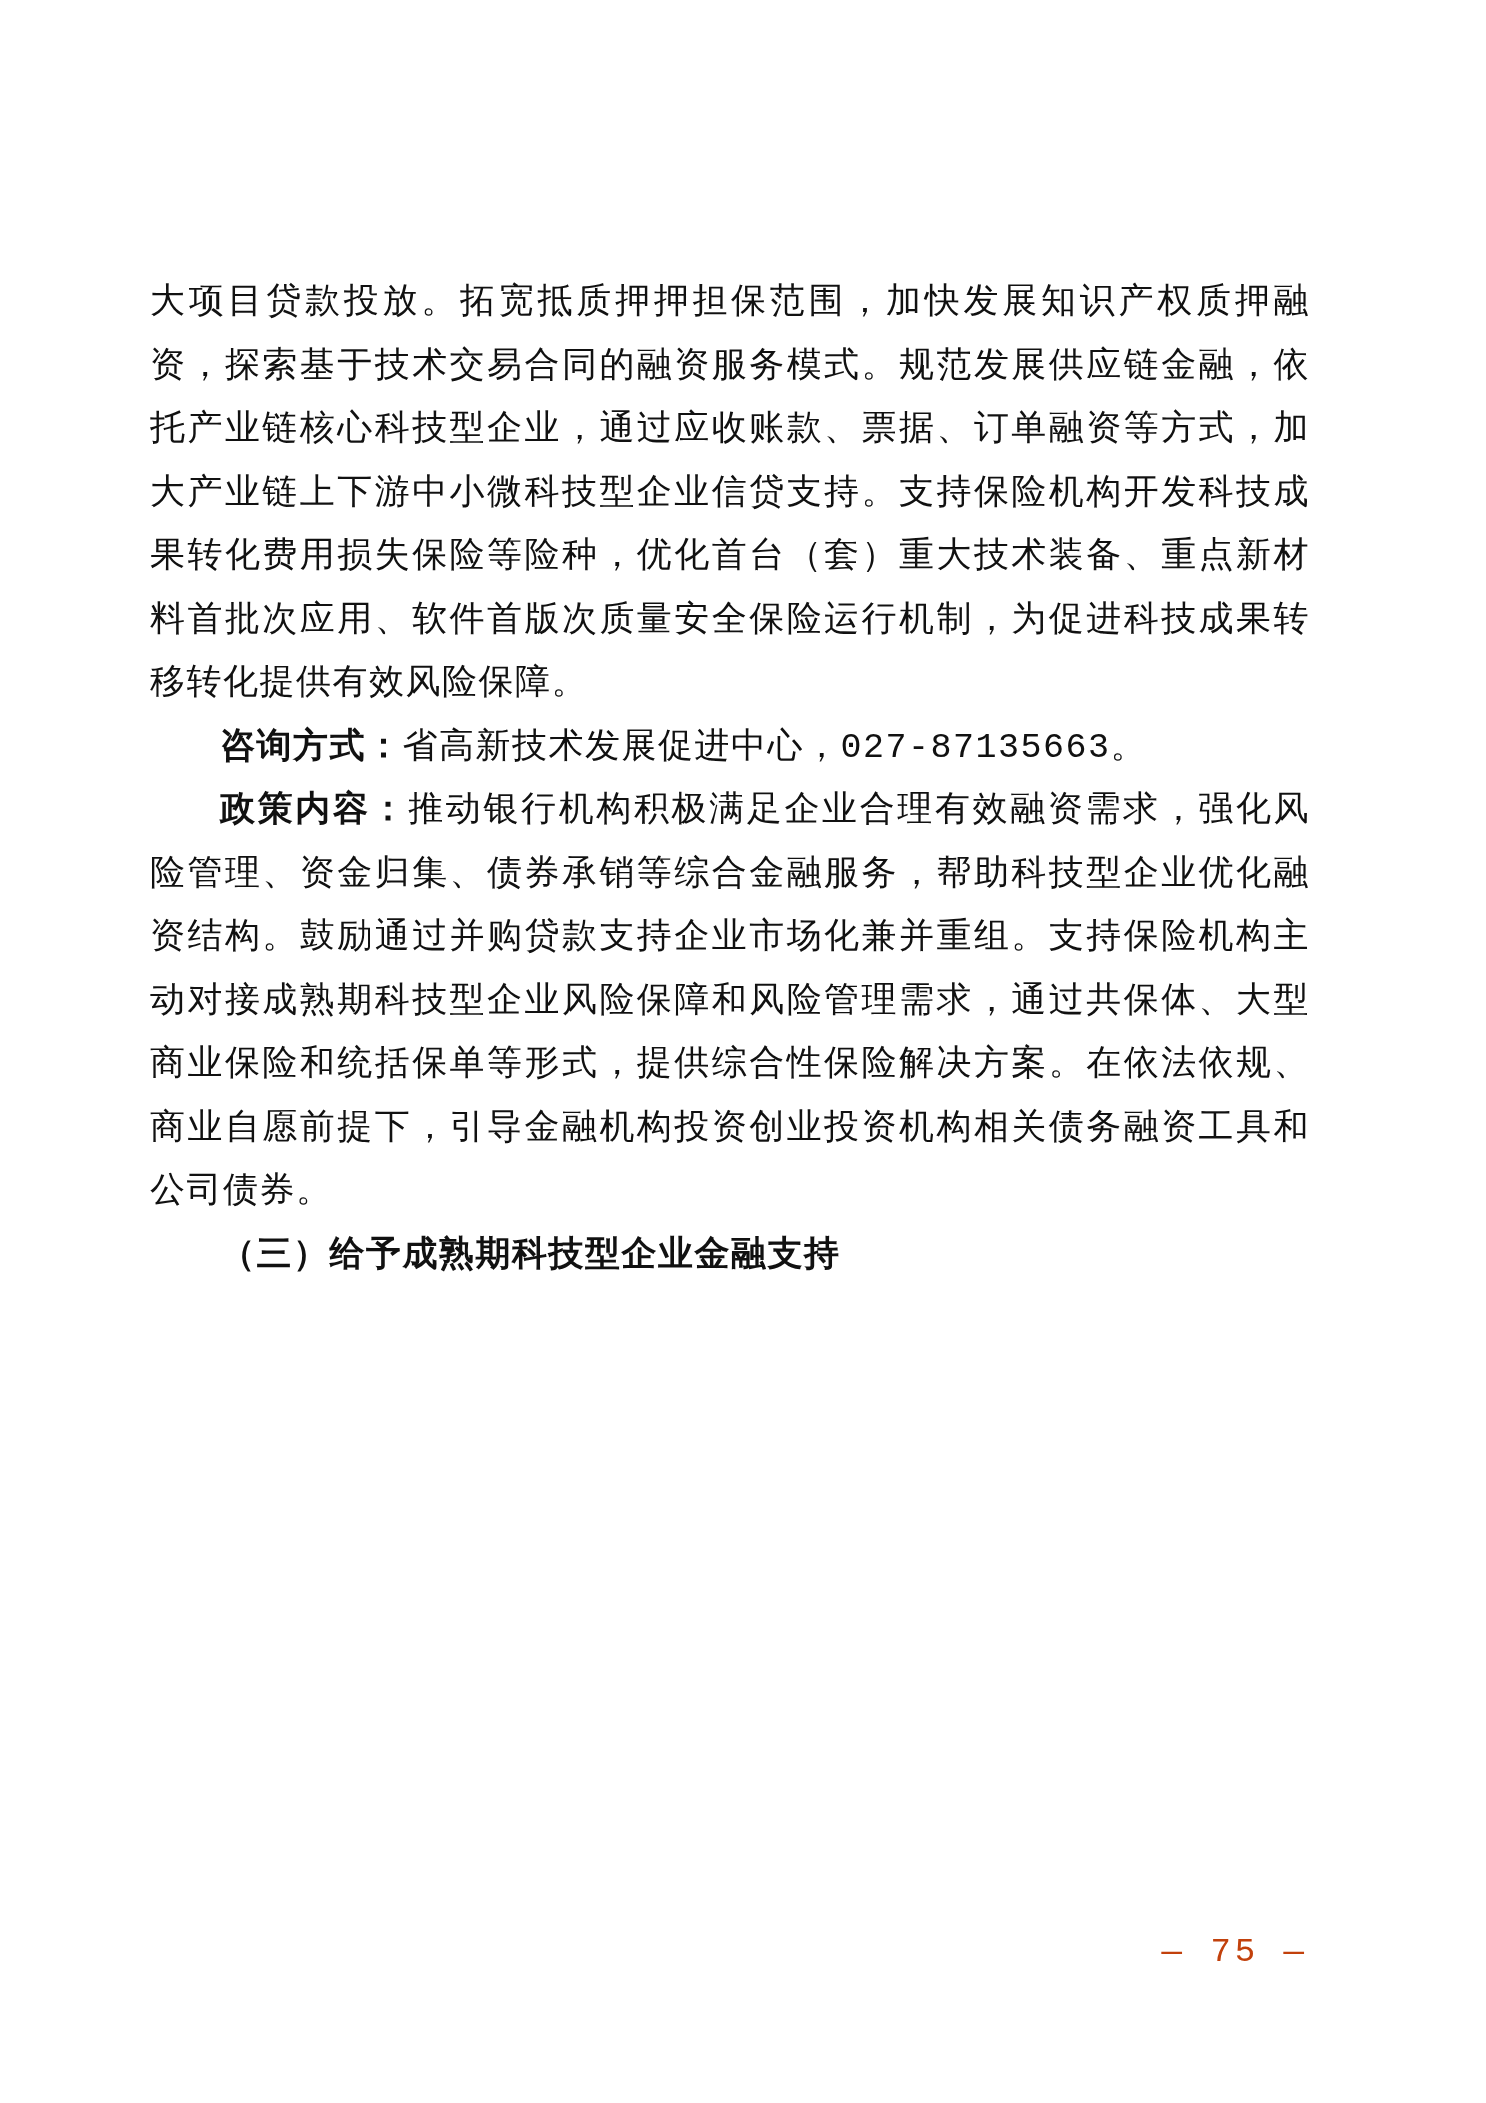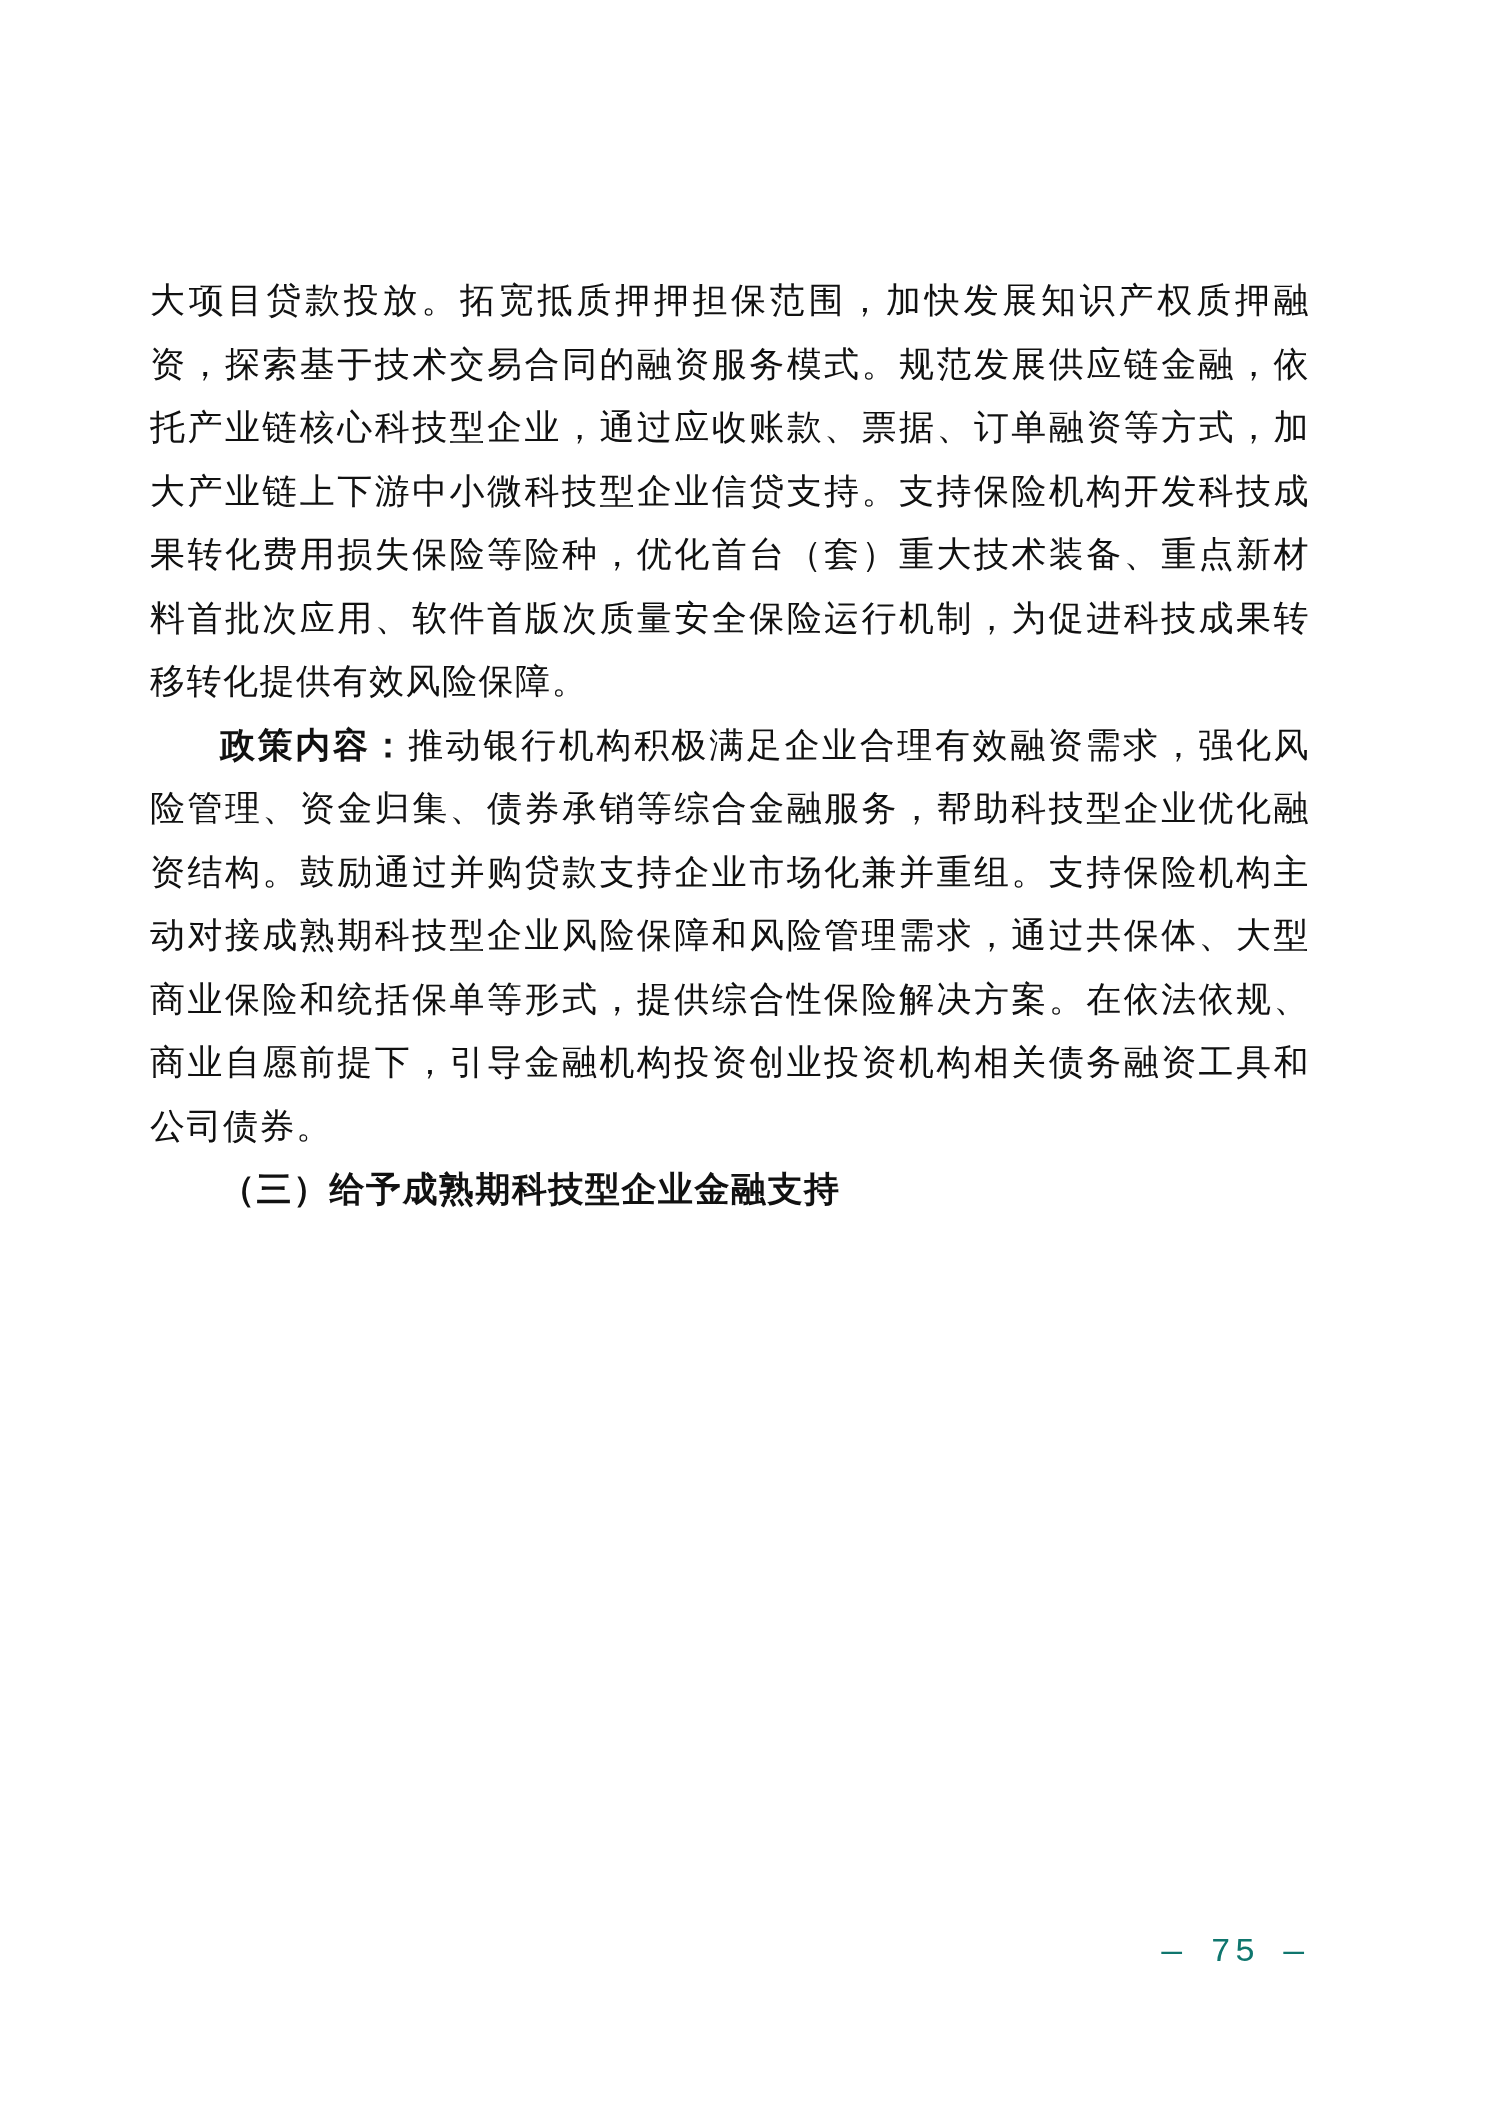--- a/index.html
+++ b/index.html
@@ -35,32 +35,33 @@
   .heading {
     font-weight: bold;
   }
   .footer {
     position: absolute;
     top: 1928px;
     right: 178px;
     font-size: 34px;
     line-height: 48px;
     letter-spacing: 4px;
-    color: #0f766e;
+    color: #c2410c;
   }
 </style>
 </head>
 <body>
 
 <div class="page">
   <div class="content">
 
     <p>大项目贷款投放。拓宽抵质押押担保范围，加快发展知识产权质押融资，探索基于技术交易合同的融资服务模式。规范发展供应链金融，依托产业链核心科技型企业，通过应收账款、票据、订单融资等方式，加大产业链上下游中小微科技型企业信贷支持。支持保险机构开发科技成果转化费用损失保险等险种，优化首台（套）重大技术装备、重点新材料首批次应用、软件首版次质量安全保险运行机制，为促进科技成果转移转化提供有效风险保障。</p>
 
 
+    <p class="indent"><span class="lbl">咨询方式：</span><span>省高新技术发展促进中心，027-87135663。</span></p>
 
 
     <p class="indent"><span class="lbl">政策内容：</span><span>推动银行机构积极满足企业合理有效融资需求，强化风险管理、资金归集、债券承销等综合金融服务，帮助科技型企业优化融资结构。鼓励通过并购贷款支持企业市场化兼并重组。支持保险机构主动对接成熟期科技型企业风险保障和风险管理需求，通过共保体、大型商业保险和统括保单等形式，提供综合性保险解决方案。在依法依规、商业自愿前提下，引导金融机构投资创业投资机构相关债务融资工具和公司债券。</span></p>
 
     <p class="indent heading">（三）给予成熟期科技型企业金融支持</p>
 
   </div>
 
   <div class="footer">— 75 —</div>
 </div>

